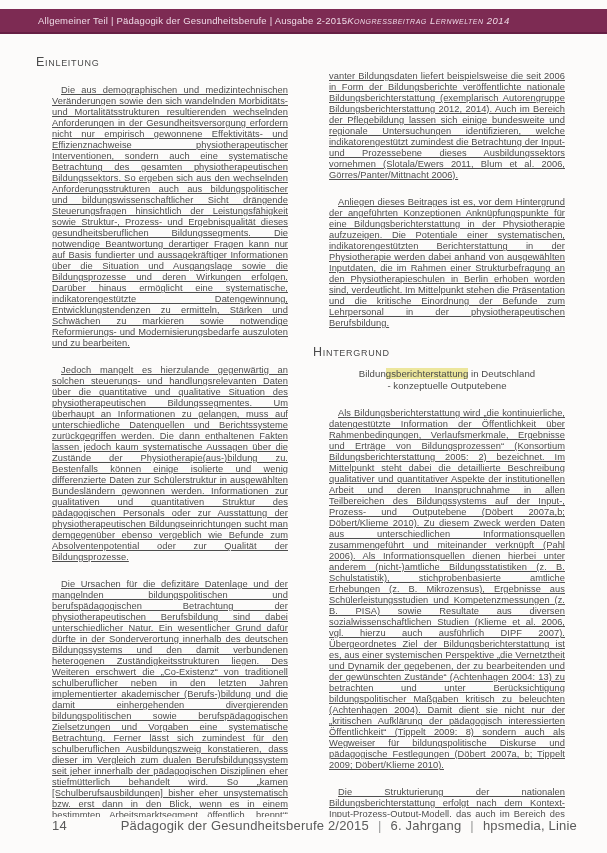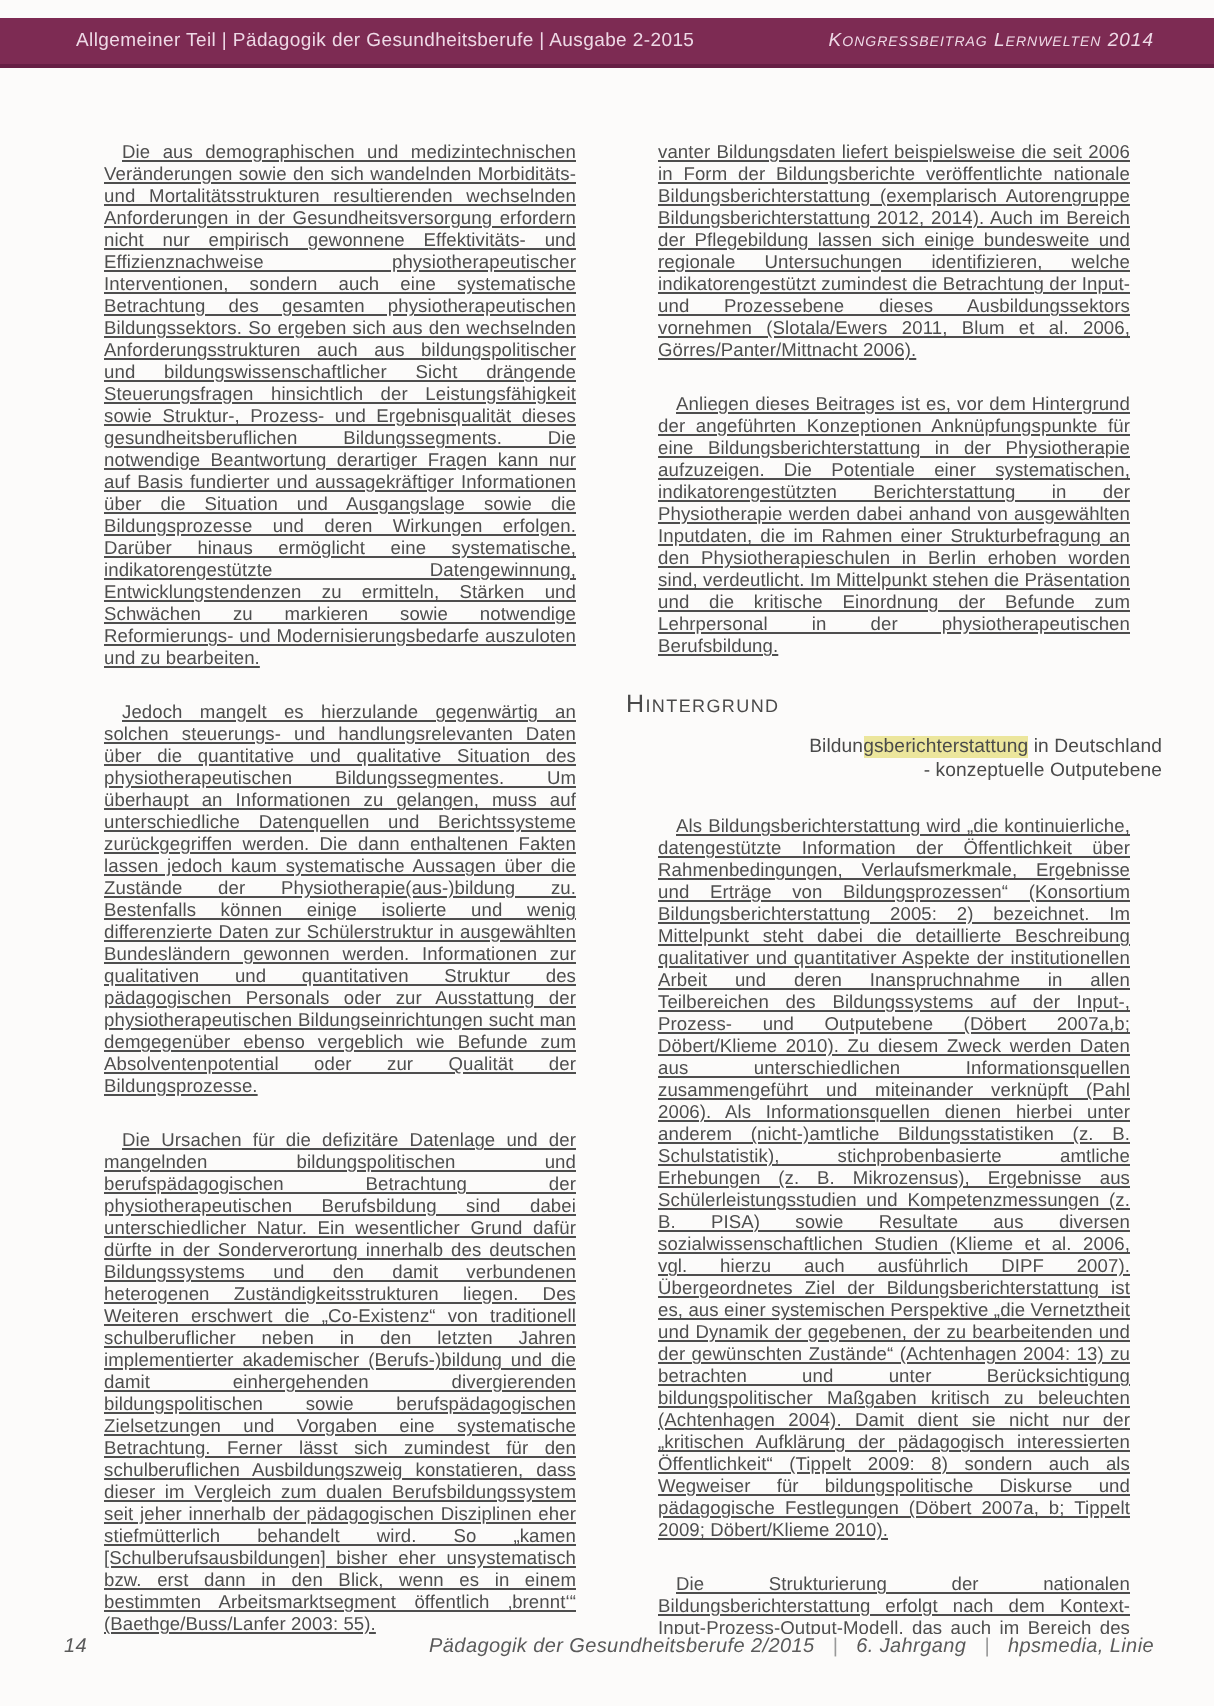--- a/index.html
+++ b/index.html
@@ -19,21 +19,20 @@
     position: absolute;
     left: 0;
     top: 9px;
     width: 100%;
     height: 25px;
     box-sizing: border-box;
     background: var(--header-bar, #7d2b53);
     border-bottom: 2px solid rgba(60,10,40,0.35);
     display: flex;
     align-items: center;
-    justify-content: space-between;
     padding: 0 30px 0 38px;
     color: var(--header-text, #eed9e6);
     font-size: 9.5px;
     letter-spacing: 0.2px;
   }
   .header-bar .hdr-right {
     font-variant: small-caps;
     letter-spacing: 0.5px;
     font-style: italic;
   }
@@ -67,62 +66,62 @@
     line-height: 14px;
   }
   h2.sec.mid {
     margin: 13px 0 9px 0;
   }
   h3.sub {
     font-size: 9.6px;
     font-weight: normal;
     color: var(--heading-text, #4a4a4a);
     margin: 0 0 2px 0;
-    text-align: right;
+    text-align: center;
     line-height: 12px;
   }
   h3.sub .hl {
     background: var(--subheading-highlight, #ece69c);
   }
   p {
     margin: 16px;
     text-indent: 9px;
     text-decoration: underline;
   }
   p.noindent {
     text-indent: 0;
   }
   .footer {
     position: absolute;
-    left: 32px;
+    left: 52px;
     right: 30px;
     top: 818px;
     display: flex;
     justify-content: space-between;
     align-items: baseline;
-    font-size: 10px;
+    font-size: 13px;
     color: #5a5a5a;
     letter-spacing: 0.2px;
-    font-style: italic;
   }
   .footer .sep {
     margin: 0 9px;
     color: #999;
   }
 </style>
 </head>
 <body>
 
 <div class="header-bar">
   <span class="hdr-left">Allgemeiner Teil | Pädagogik der Gesundheitsberufe | Ausgabe 2-2015</span>
   <span class="hdr-right">Kongressbeitrag Lernwelten 2014</span>
 </div>
 
 <div class="content">
   <div class="col">
+    <h2 class="sec">Einleitung</h2>
     <p>Die aus demographischen und medizintechnischen Veränderungen sowie den sich wandelnden Morbiditäts- und Mortalitätsstrukturen resultierenden wechselnden Anforderungen in der Gesundheitsversorgung erfordern nicht nur empirisch gewonnene Effektivitäts- und Effizienznachweise physiotherapeutischer Interventionen, sondern auch eine systematische Betrachtung des gesamten physiotherapeutischen Bildungssektors. So ergeben sich aus den wechselnden Anforderungsstrukturen auch aus bildungspolitischer und bildungswissenschaftlicher Sicht drängende Steuerungsfragen hinsichtlich der Leistungsfähigkeit sowie Struktur-, Prozess- und Ergebnisqualität dieses gesundheitsberuflichen Bildungssegments. Die notwendige Beantwortung derartiger Fragen kann nur auf Basis fundierter und aussagekräftiger Informationen über die Situation und Ausgangslage sowie die Bildungsprozesse und deren Wirkungen erfolgen. Darüber hinaus ermöglicht eine systematische, indikatorengestützte Datengewinnung, Entwicklungstendenzen zu ermitteln, Stärken und Schwächen zu markieren sowie notwendige Reformierungs- und Modernisierungsbedarfe auszuloten und zu bearbeiten.</p>
     <p>Jedoch mangelt es hierzulande gegenwärtig an solchen steuerungs- und handlungsrelevanten Daten über die quantitative und qualitative Situation des physiotherapeutischen Bildungssegmentes. Um überhaupt an Informationen zu gelangen, muss auf unterschiedliche Datenquellen und Berichtssysteme zurückgegriffen werden. Die dann enthaltenen Fakten lassen jedoch kaum systematische Aussagen über die Zustände der Physiotherapie(aus-)bildung zu. Bestenfalls können einige isolierte und wenig differenzierte Daten zur Schülerstruktur in ausgewählten Bundesländern gewonnen werden. Informationen zur qualitativen und quantitativen Struktur des pädagogischen Personals oder zur Ausstattung der physiotherapeutischen Bildungseinrichtungen sucht man demgegenüber ebenso vergeblich wie Befunde zum Absolventenpotential oder zur Qualität der Bildungsprozesse.</p>
     <p>Die Ursachen für die defizitäre Datenlage und der mangelnden bildungspolitischen und berufspädagogischen Betrachtung der physiotherapeutischen Berufsbildung sind dabei unterschiedlicher Natur. Ein wesentlicher Grund dafür dürfte in der Sonderverortung innerhalb des deutschen Bildungssystems und den damit verbundenen heterogenen Zuständigkeitsstrukturen liegen. Des Weiteren erschwert die „Co-Existenz“ von traditionell schulberuflicher neben in den letzten Jahren implementierter akademischer (Berufs-)bildung und die damit einhergehenden divergierenden bildungspolitischen sowie berufspädagogischen Zielsetzungen und Vorgaben eine systematische Betrachtung. Ferner lässt sich zumindest für den schulberuflichen Ausbildungszweig konstatieren, dass dieser im Vergleich zum dualen Berufsbildungssystem seit jeher innerhalb der pädagogischen Disziplinen eher stiefmütterlich behandelt wird. So „kamen [Schulberufsausbildungen] bisher eher unsystematisch bzw. erst dann in den Blick, wenn es in einem bestimmten Arbeitsmarktsegment öffentlich ‚brennt‘“ (Baethge/Buss/Lanfer 2003: 55).</p>
   </div>
   <div class="col">
     <p class="noindent">vanter Bildungsdaten liefert beispielsweise die seit 2006 in Form der Bildungsberichte veröffentlichte nationale Bildungsberichterstattung (exemplarisch Autorengruppe Bildungsberichterstattung 2012, 2014). Auch im Bereich der Pflegebildung lassen sich einige bundesweite und regionale Untersuchungen identifizieren, welche indikatorengestützt zumindest die Betrachtung der Input- und Prozessebene dieses Ausbildungssektors vornehmen (Slotala/Ewers 2011, Blum et al. 2006, Görres/Panter/Mittnacht 2006).</p>
     <p>Anliegen dieses Beitrages ist es, vor dem Hintergrund der angeführten Konzeptionen Anknüpfungspunkte für eine Bildungsberichterstattung in der Physiotherapie aufzuzeigen. Die Potentiale einer systematischen, indikatorengestützten Berichterstattung in der Physiotherapie werden dabei anhand von ausgewählten Inputdaten, die im Rahmen einer Strukturbefragung an den Physiotherapieschulen in Berlin erhoben worden sind, verdeutlicht. Im Mittelpunkt stehen die Präsentation und die kritische Einordnung der Befunde zum Lehrpersonal in der physiotherapeutischen Berufsbildung.</p>
     <h2 class="sec mid">Hintergrund</h2>
     <h3 class="sub"><span>Bildun</span><span class="hl">gsberichterstattung</span><span> in Deutschland</span><br><span>- konzeptuelle Outputebene</span></h3>
     <p>Als Bildungsberichterstattung wird „die kontinuierliche, datengestützte Information der Öffentlichkeit über Rahmenbedingungen, Verlaufsmerkmale, Ergebnisse und Erträge von Bildungsprozessen“ (Konsortium Bildungsberichterstattung 2005: 2) bezeichnet. Im Mittelpunkt steht dabei die detaillierte Beschreibung qualitativer und quantitativer Aspekte der institutionellen Arbeit und deren Inanspruchnahme in allen Teilbereichen des Bildungssystems auf der Input-, Prozess- und Outputebene (Döbert 2007a,b; Döbert/Klieme 2010). Zu diesem Zweck werden Daten aus unterschiedlichen Informationsquellen zusammengeführt und miteinander verknüpft (Pahl 2006). Als Informationsquellen dienen hierbei unter anderem (nicht-)amtliche Bildungsstatistiken (z. B. Schulstatistik), stichprobenbasierte amtliche Erhebungen (z. B. Mikrozensus), Ergebnisse aus Schülerleistungsstudien und Kompetenzmessungen (z. B. PISA) sowie Resultate aus diversen sozialwissenschaftlichen Studien (Klieme et al. 2006, vgl. hierzu auch ausführlich DIPF 2007). Übergeordnetes Ziel der Bildungsberichterstattung ist es, aus einer systemischen Perspektive „die Vernetztheit und Dynamik der gegebenen, der zu bearbeitenden und der gewünschten Zustände“ (Achtenhagen 2004: 13) zu betrachten und unter Berücksichtigung bildungspolitischer Maßgaben kritisch zu beleuchten (Achtenhagen 2004). Damit dient sie nicht nur der „kritischen Aufklärung der pädagogisch interessierten Öffentlichkeit“ (Tippelt 2009: 8) sondern auch als Wegweiser für bildungspolitische Diskurse und pädagogische Festlegungen (Döbert 2007a, b; Tippelt 2009; Döbert/Klieme 2010).</p>

